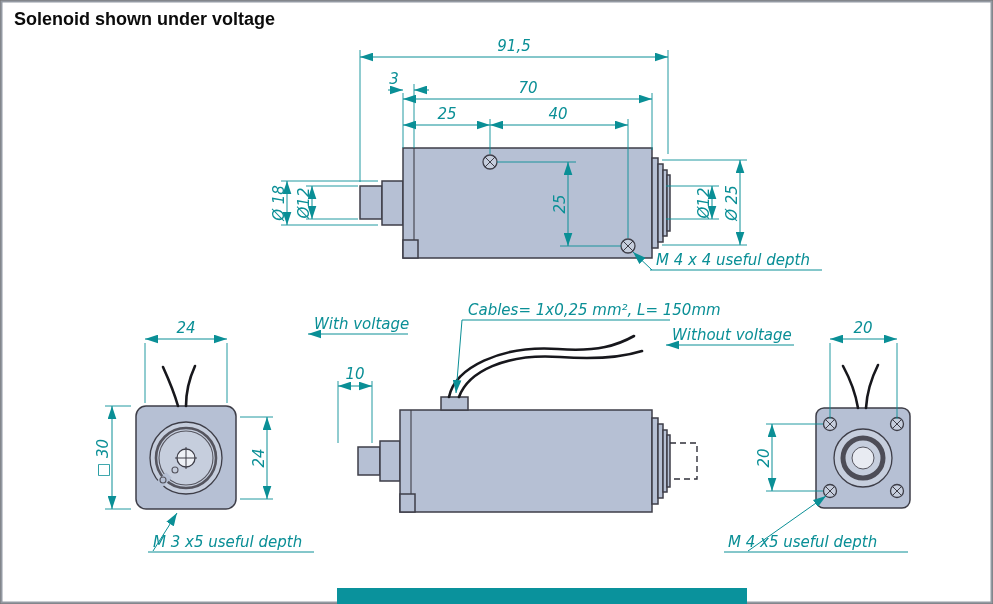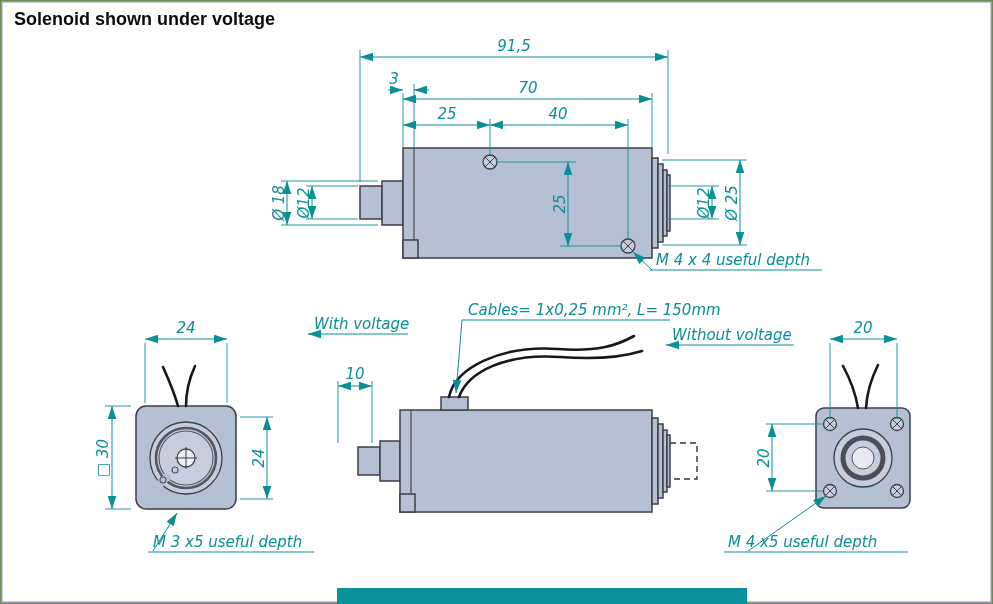--- a/index.html
+++ b/index.html
@@ -1,16 +1,16 @@
 <!DOCTYPE html>
 <html><head>
 <meta charset="utf-8">
 <style>
   html,body{margin:0;padding:0;background:#ffffff;}
-  .page{position:relative;width:993px;height:604px;background:#4d7c0f;overflow:hidden;}
+  .page{position:relative;width:993px;height:604px;background:#737373;overflow:hidden;}
   svg{display:block;}
   .part{fill:#b6c0d4;stroke:#3e3e48;stroke-width:1.5;}
   .part-light{fill:#c6cedd;stroke:#3e3e48;stroke-width:1.3;}
   .edge{stroke:#3e3e48;stroke-width:1.1;fill:none;}
   .thin{stroke:#55555f;stroke-width:1.1;fill:none;}
   .dim{stroke:#0a8f96;stroke-width:1;fill:none;}
   .ext{stroke:#0a8f96;stroke-width:0.9;fill:none;}
   .cad{font:italic 15px "DejaVu Sans",sans-serif;fill:#0a8f96;}
   .title-text{font:bold 18px "Liberation Sans",sans-serif;fill:#0b0b0b;}
   .wire{stroke:#17171c;stroke-width:2.6;fill:none;stroke-linecap:round;}

